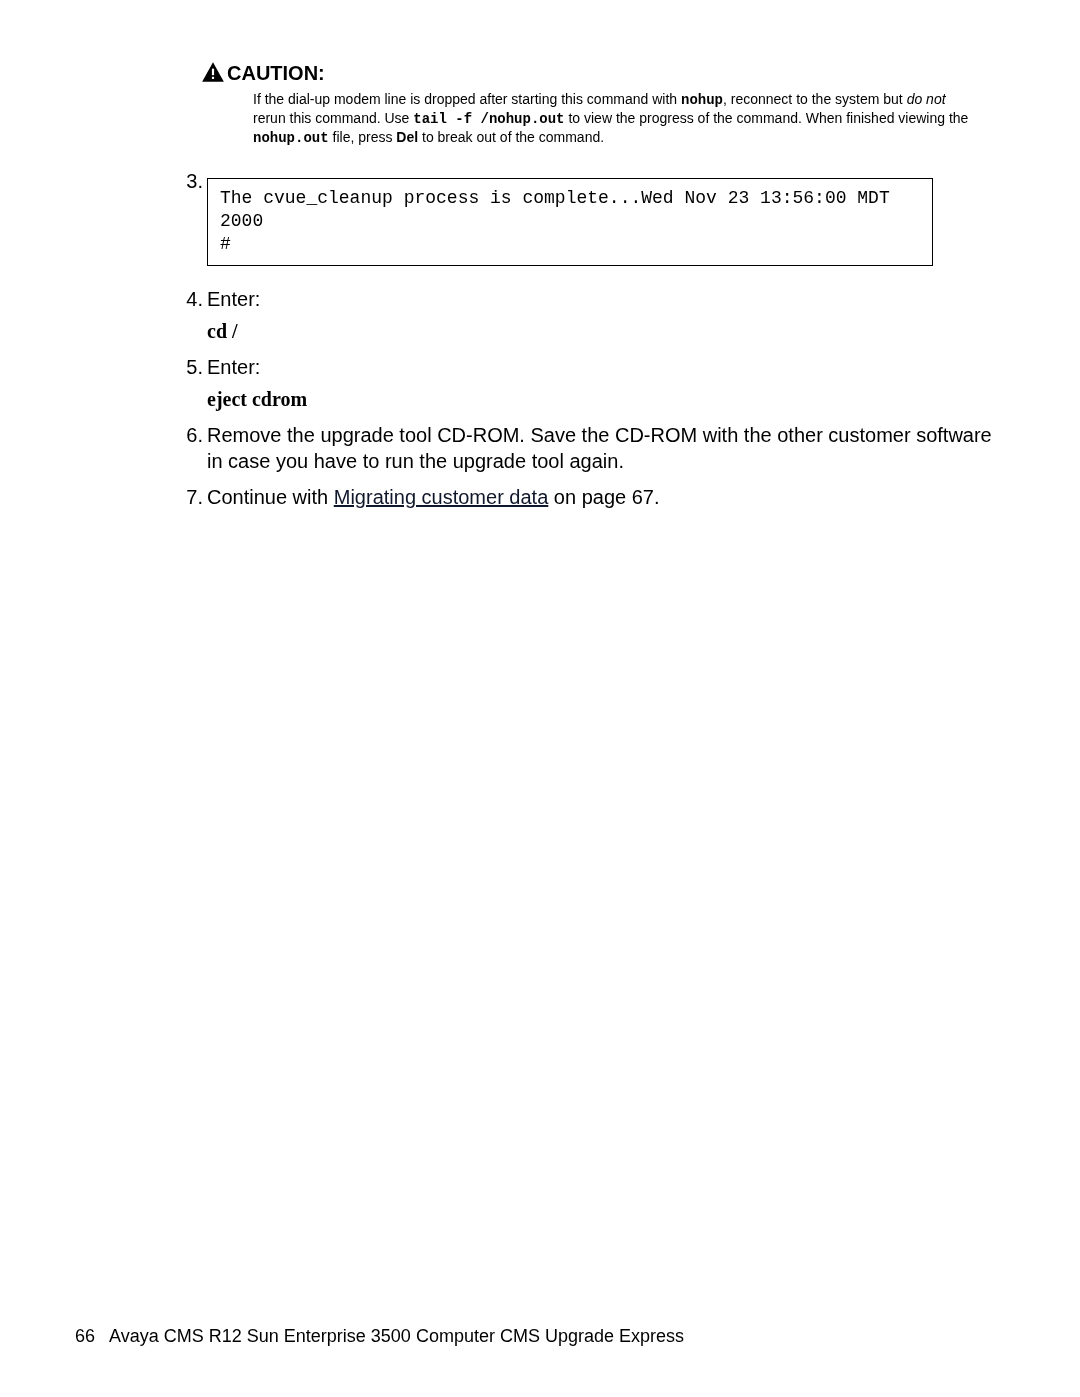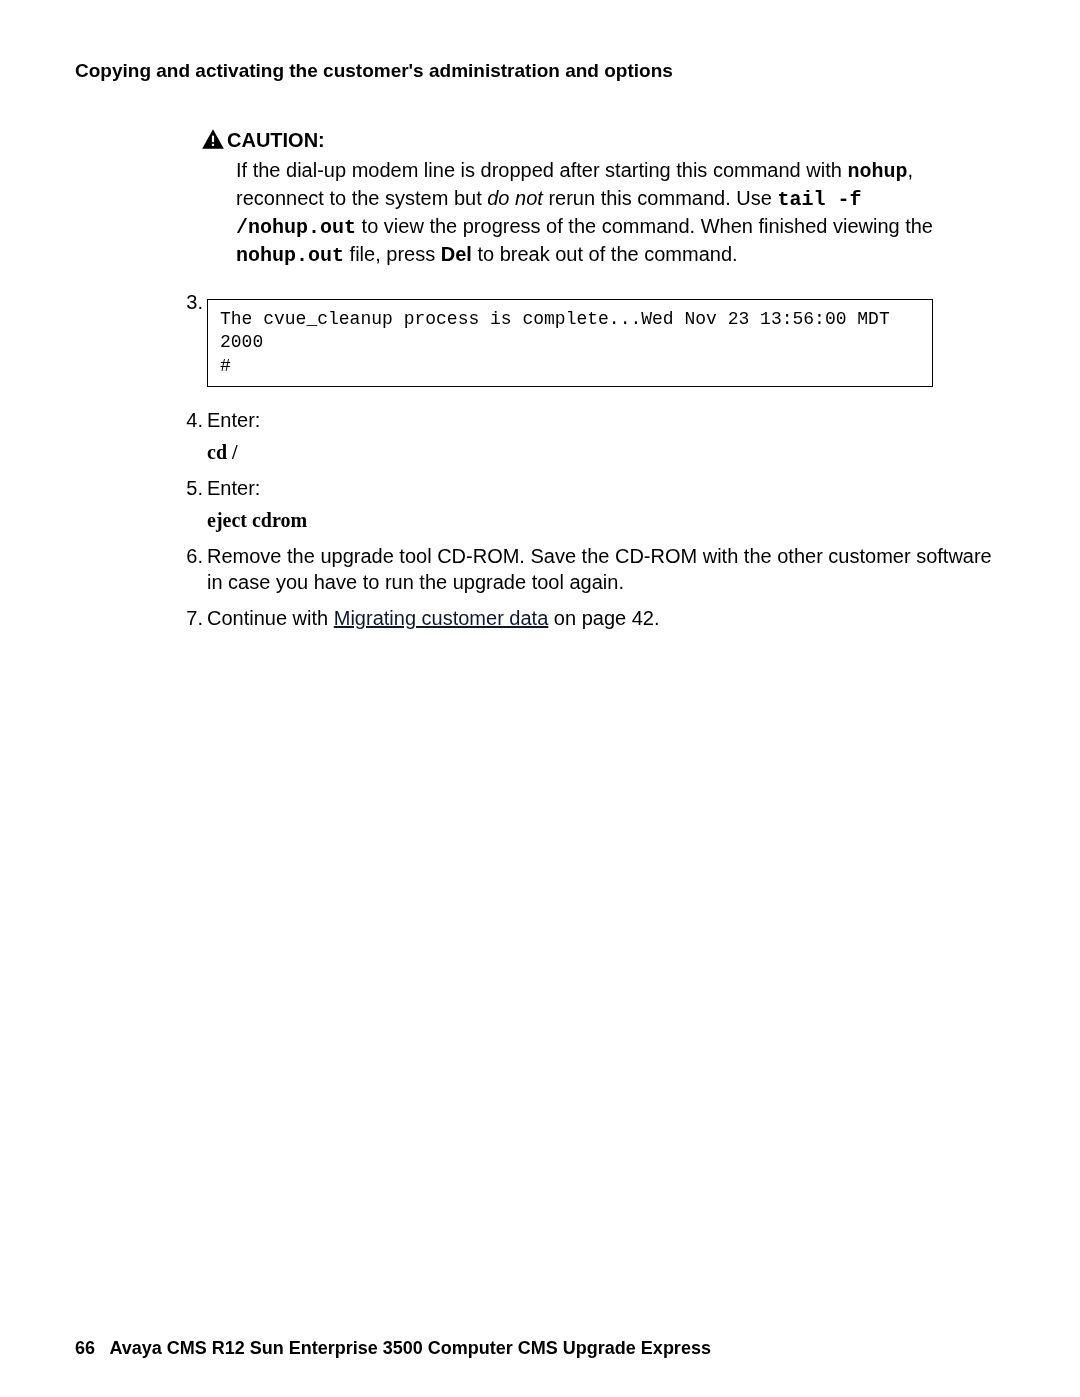--- a/index.html
+++ b/index.html
@@ -28,22 +28,22 @@
     margin-bottom:4px;
   }
   .caution-icon{
     width:26px;height:26px;
   }
   .caution-label{
     font-weight:bold;
     font-size:20px;
   }
   .caution-body{
-    margin-left:36px;
-    font-size:20px;
+    margin-left:53px;
+    font-size:14px;
     line-height:1.3;
   }
   .mono{
     font-family:"Courier New",Courier,monospace;
     font-weight:bold;
   }
   .bold{font-weight:bold;}
   .italic{font-style:italic;}
   ol.steps{
     list-style:none;
@@ -77,33 +77,32 @@
     font-size:20px;
     display:block;
     margin-top:6px;
   }
   a.link{
     color:#0f172a;
     text-decoration:underline;
   }
   .footer{
     position:absolute;
-    bottom:38px;
+    bottom:50px;
     left:75px;
-    font-weight:bold;
+    font-weight:normal;
     font-size:18px;
   }
   .footer .pn{margin-right:10px;}
 </style>
 </head>
 <body>
 
 <div class="page">
 
-  <div class="header">Copying and activating the customer's administration and options</div>
 
   <div class="caution-block">
     <div class="caution-header">
       <svg class="caution-icon" viewBox="0 0 24 24">
         <path d="M12 2 L22 20 L2 20 Z" fill="#000"></path>
         <rect x="11" y="8" width="2" height="6" fill="#fff"></rect>
         <rect x="11" y="15.5" width="2" height="2" fill="#fff"></rect>
       </svg>
       <span class="caution-label">CAUTION:</span>
     </div>
@@ -136,21 +135,21 @@
     </li>
     <li>
       <span class="num">6.</span>
       <div class="body">
         <span>Remove the upgrade tool CD-ROM. Save the CD-ROM with the other customer software in case you have to run the upgrade tool again.</span>
       </div>
     </li>
     <li>
       <span class="num">7.</span>
       <div class="body">
-        <span>Continue with </span><a href="#" class="link">Migrating customer data</a><span> on page 42.</span>
+        <span>Continue with </span><a href="#" class="link">Migrating customer data</a><span> on page 67.</span>
       </div>
     </li>
   </ol>
 
   <div class="footer">
     <span class="pn">66</span>
     <span>Avaya CMS R12 Sun Enterprise 3500 Computer CMS Upgrade Express</span>
   </div>
 
 </div>

